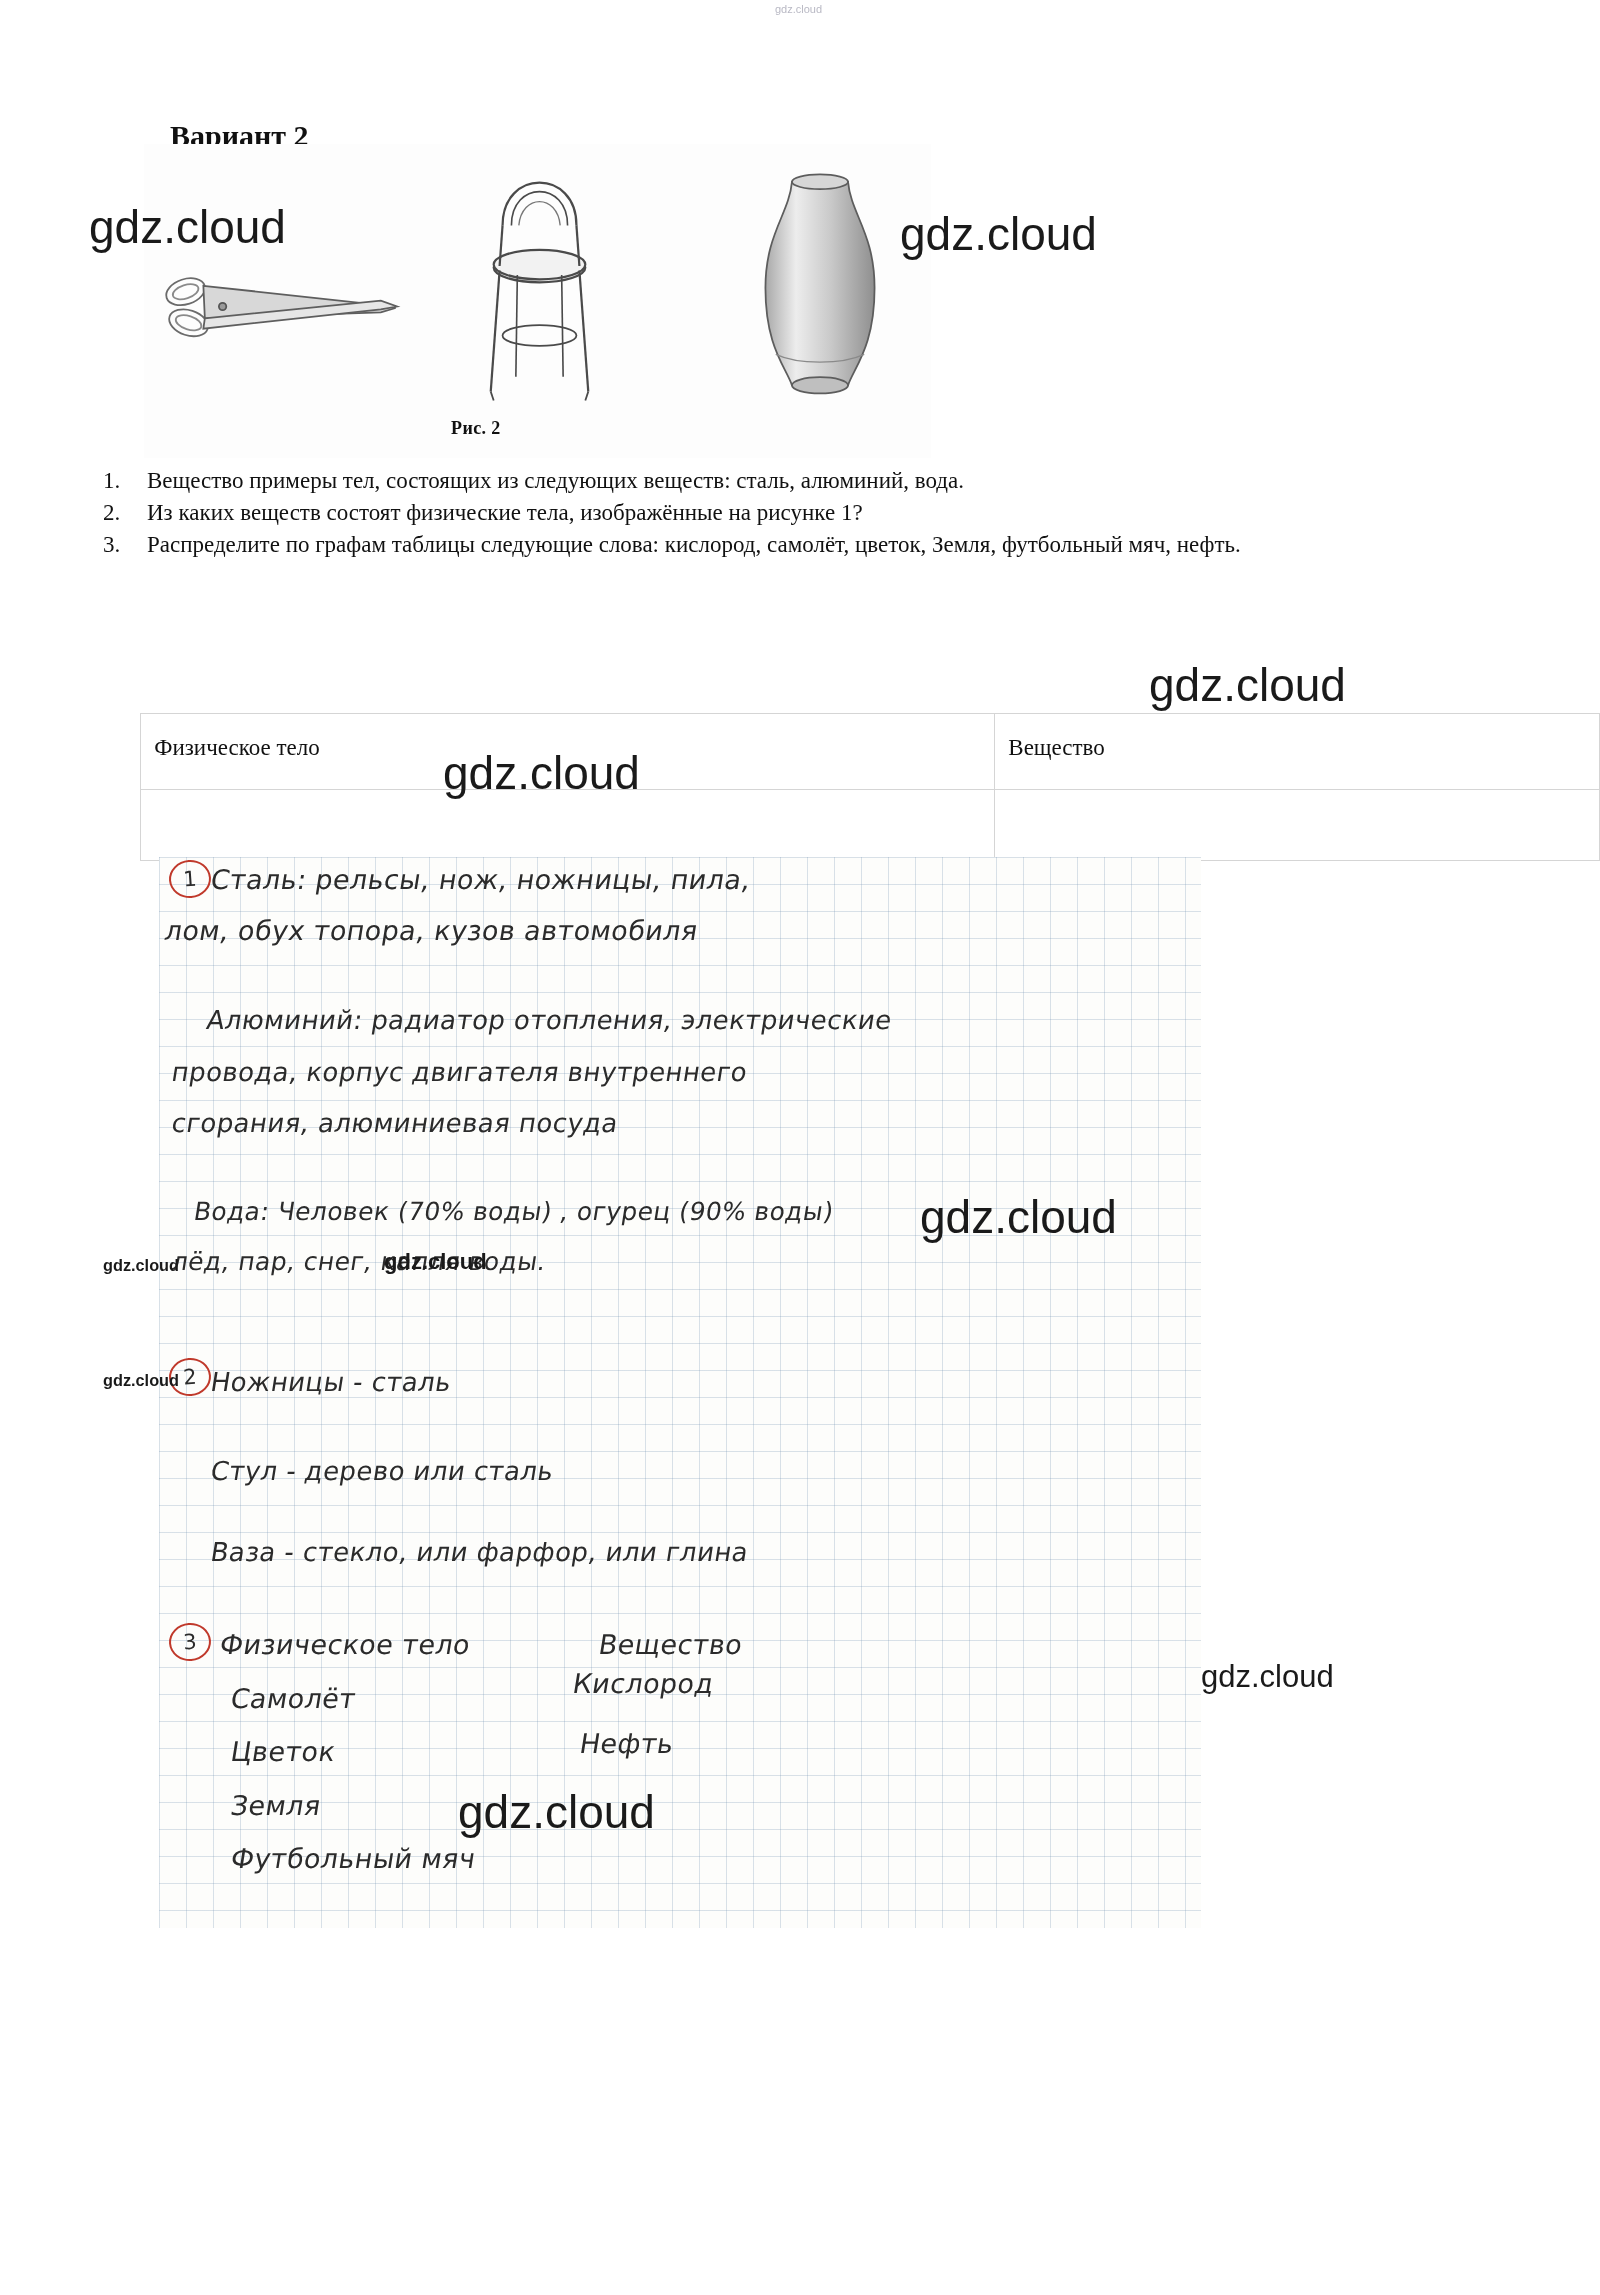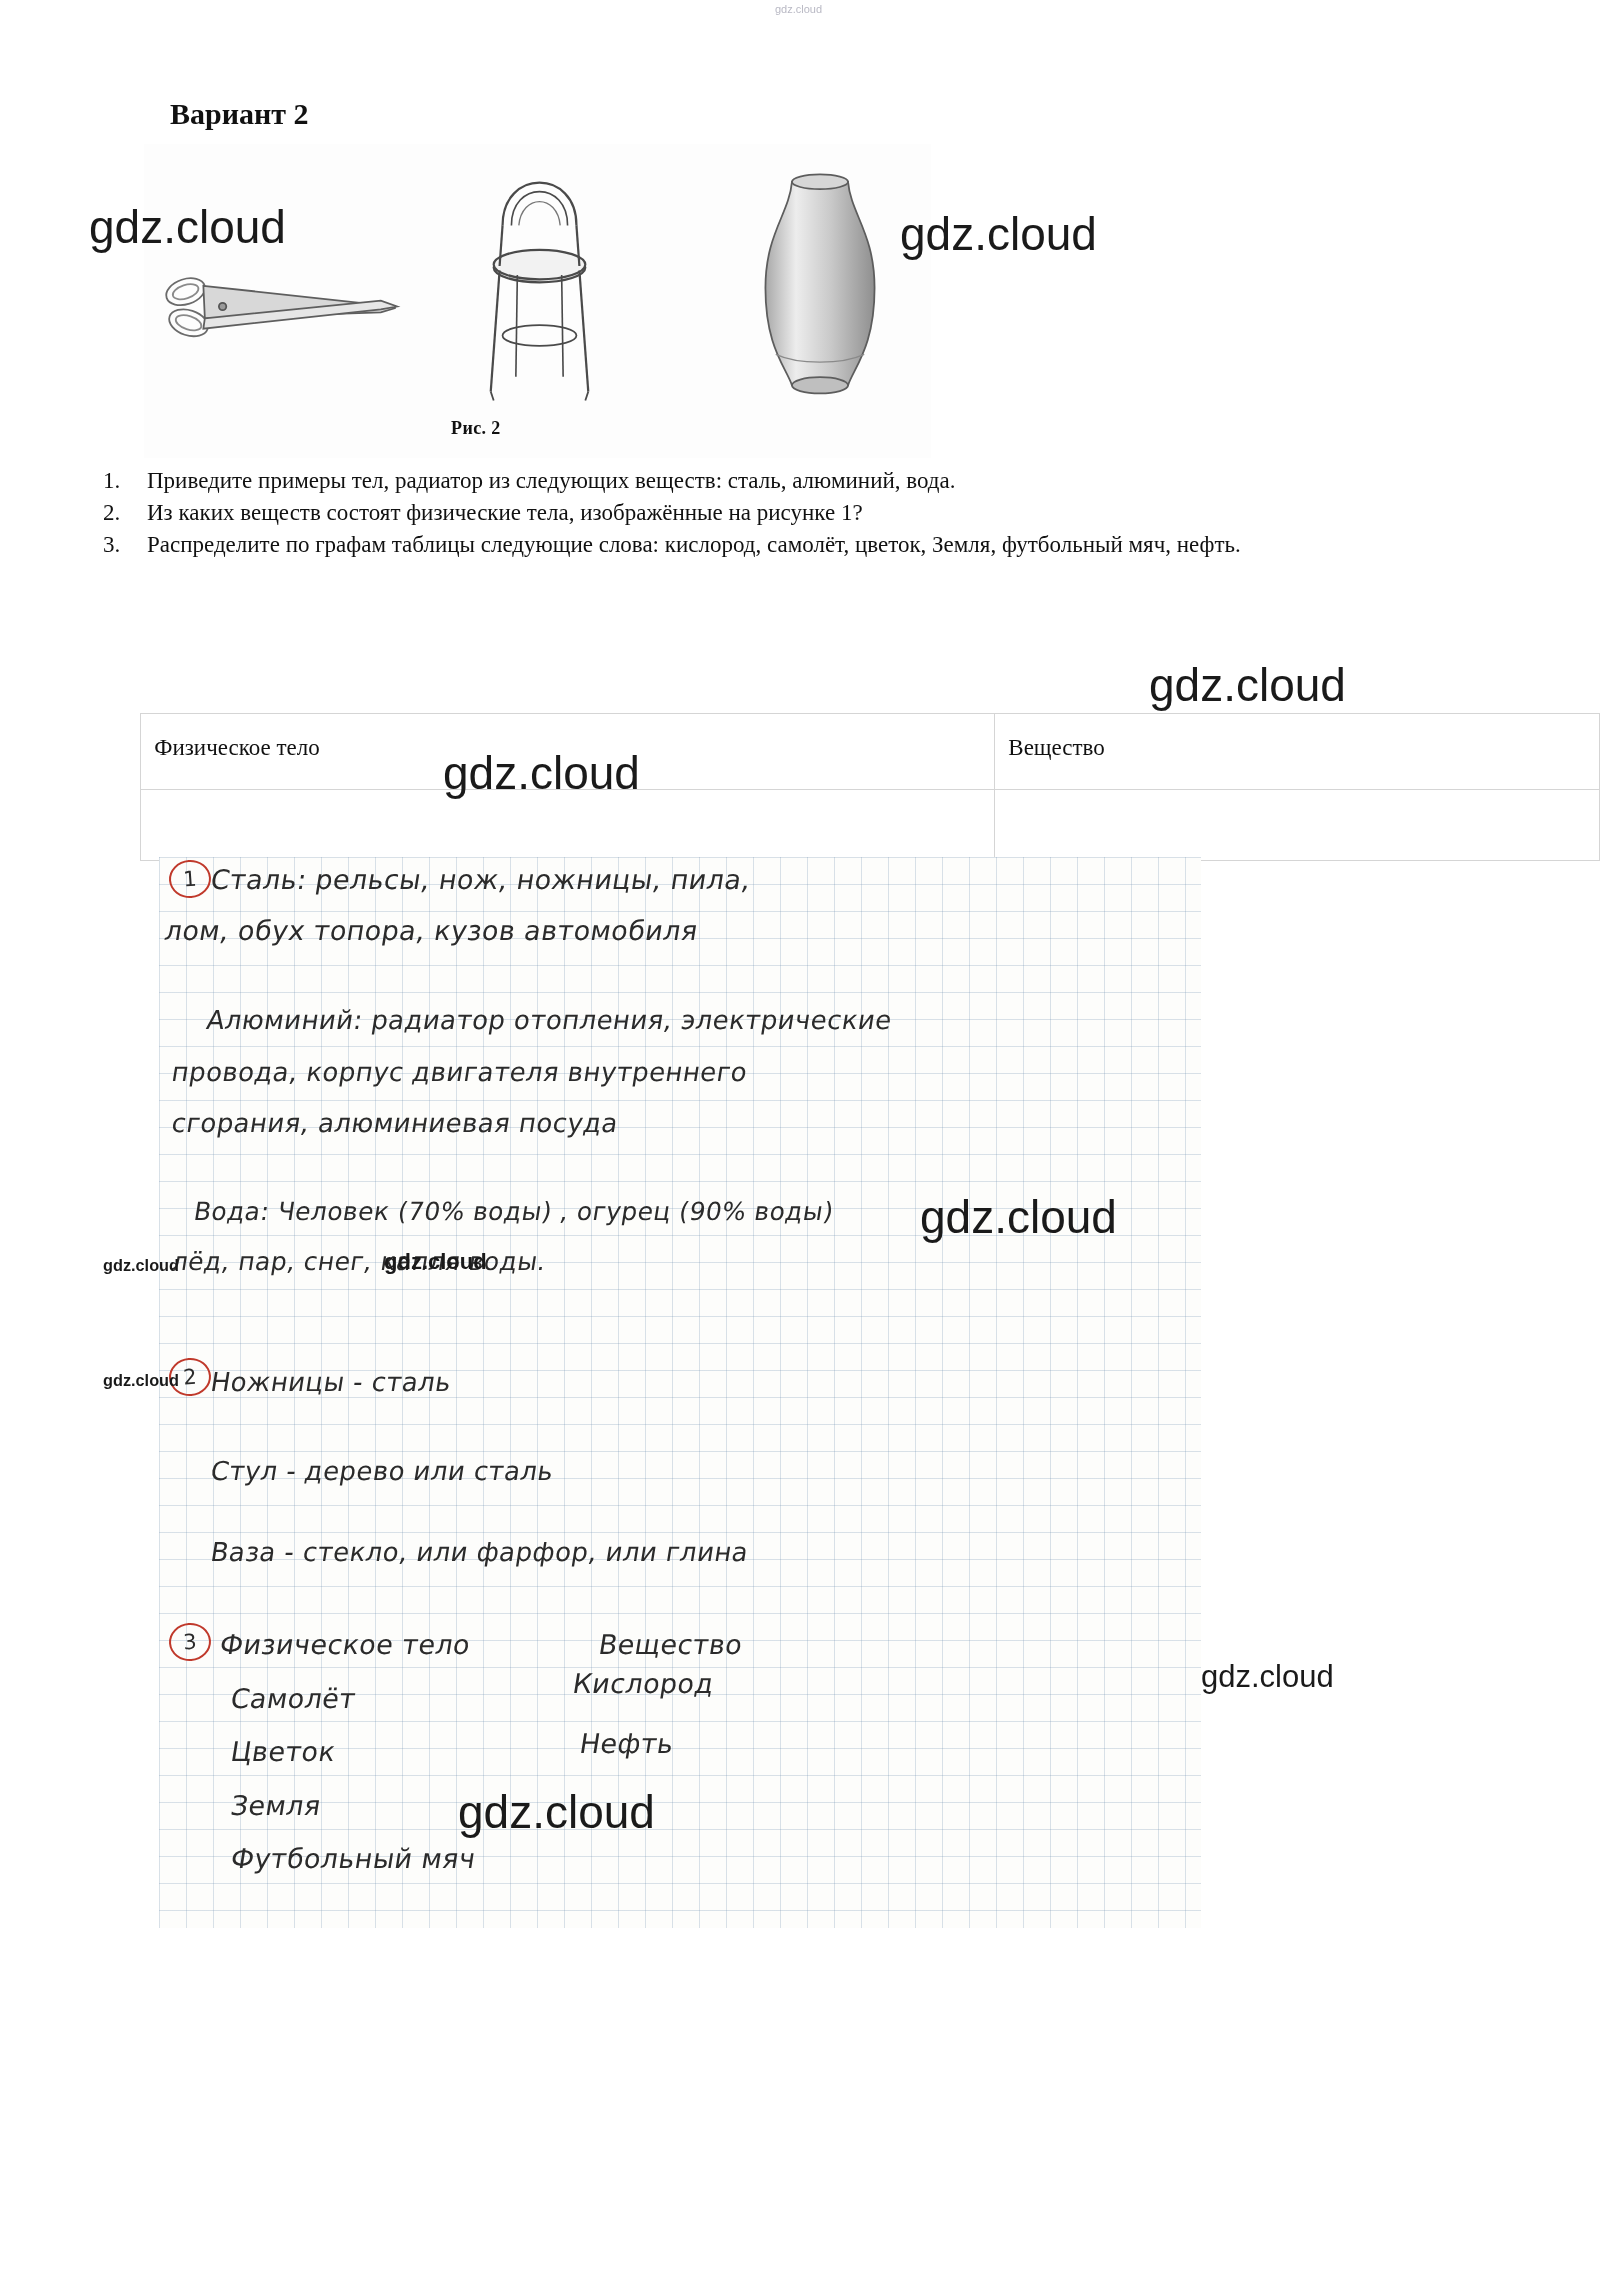--- a/index.html
+++ b/index.html
@@ -30,21 +30,21 @@
   }
   .wm-top {
     font-size: 11px;
     color: #b9b9c4;
   }
 
   
   .variant-title {
     position: absolute;
     left: 170px;
-    top: 97px;
+    top: 119px;
     font-size: 30px;
     font-weight: bold;
     font-family: "Liberation Serif", serif;
   }
 
   
   .figure-band {
     position: absolute;
     left: 144px;
     top: 144px;
@@ -237,21 +237,21 @@
     <ellipse cx="100" cy="16" rx="38" ry="10" fill="#d7d7d7" stroke="#5d5d5d" stroke-width="2.4"></ellipse>
     <ellipse cx="100" cy="292" rx="38" ry="11" fill="#bfbfbf" stroke="#5d5d5d" stroke-width="2.4"></ellipse>
     <path d="M40 250 C70 264, 130 264, 160 250" fill="none" stroke="#8a8a8a" stroke-width="1.6"></path>
   </svg>
 
   <div class="fig-caption">Рис. 2</div>
 
   <div class="tasks">
     <div class="task">
       <div class="num">1.</div>
-      <div class="txt">Приведите примеры тел, радиатор из следующих веществ: сталь, алюминий, вода.</div>
+      <div class="txt">Вещество примеры тел, состоящих из следующих веществ: сталь, алюминий, вода.</div>
     </div>
     <div class="task">
       <div class="num">2.</div>
       <div class="txt">Из каких веществ состоят физические тела, изображённые на рисунке 1?</div>
     </div>
     <div class="task">
       <div class="num">3.</div>
       <div class="txt">Распределите по графам таблицы следующие слова: кислород, самолёт, цветок, Земля, футбольный мяч, нефть.</div>
     </div>
   </div>

